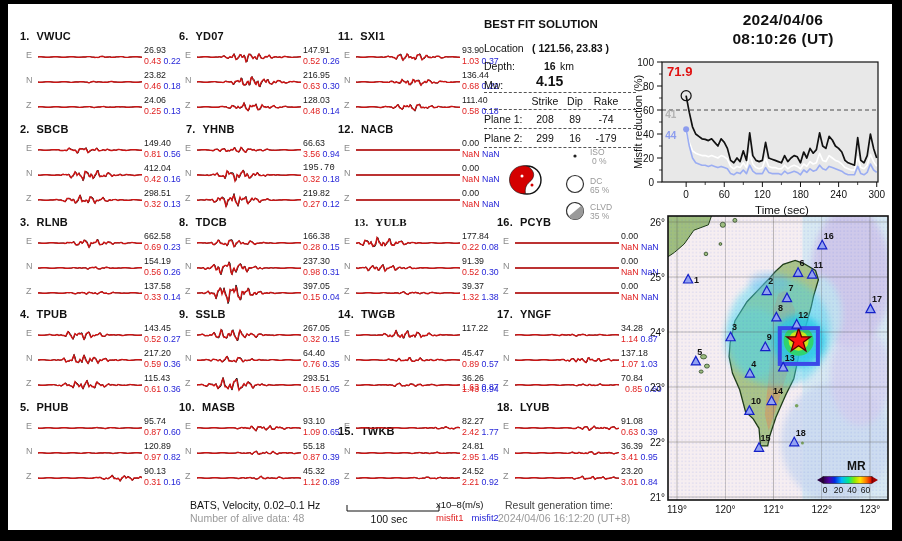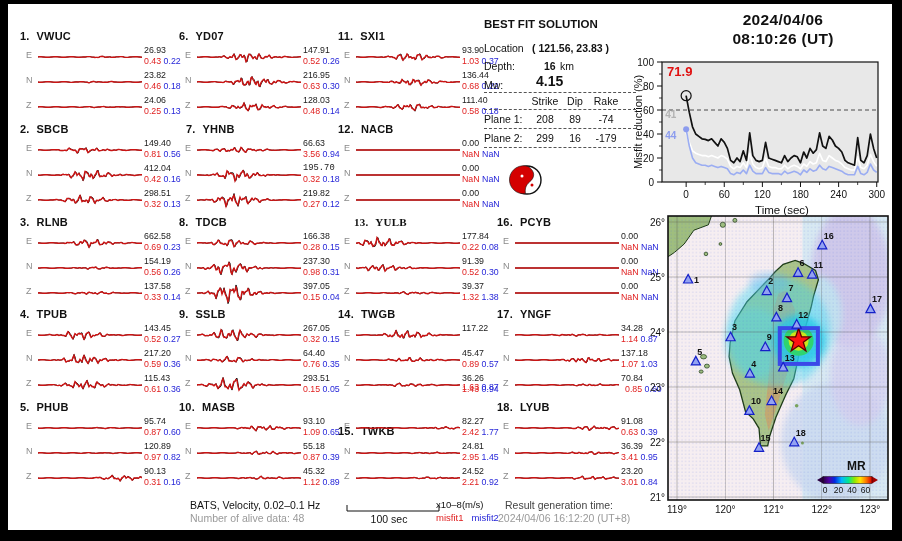--- a/index.html
+++ b/index.html
@@ -492,20 +492,36 @@
     <span class="abs bf-val" style="left:104px;top:114px;width:36px;text-align:center">-179</span>
     <div class="abs dash" style="left:0;top:129px;width:152px"></div>
 
     <svg class="abs" style="left:25px;top:144px" width="36" height="36">
       <circle cx="18" cy="18" r="14" fill="#ffffff" stroke="#111" stroke-width="1.4"></circle>
       <path d="M 19.5,4.7 C 27,10 25.5,16 20.5,20 C 16.5,23.4 15.8,27.5 16.5,31.6 A 14,14 0 1 1 19.5,4.7 Z" fill="#d40000" stroke="#111" stroke-width="0.6"></path>
       <circle cx="13" cy="14" r="1.5" fill="#ffffff"></circle>
       <circle cx="23" cy="23" r="1.5" fill="#d40000"></circle>
     </svg>
 
+    <div class="abs" style="left:80px;top:130px;width:80px;height:80px">
+      <svg class="abs" style="left:0;top:3px" width="22" height="78">
+        <circle cx="11" cy="5" r="1.6" fill="#222"></circle>
+        <circle cx="11" cy="33" r="8.5" fill="#ffffff" stroke="#333" stroke-width="1.2"></circle>
+        <g transform="rotate(-40 11 60)">
+          <circle cx="11" cy="60" r="8.5" fill="#ffffff" stroke="#333" stroke-width="1.2"></circle>
+          <path d="M 2.5,60 A 8.5,8.5 0 0 0 19.5,60 Z" fill="#9a9a9a"></path>
+        </g>
+      </svg>
+      <span class="abs small grey" style="left:26px;top:0">ISO</span>
+      <span class="abs small grey" style="left:28px;top:9px">0 %</span>
+      <span class="abs small grey" style="left:26px;top:29px">DC</span>
+      <span class="abs small grey" style="left:26px;top:38px">65 %</span>
+      <span class="abs small grey" style="left:26px;top:55px">CLVD</span>
+      <span class="abs small grey" style="left:26px;top:64px">35 %</span>
+    </div>
   </div>
 
   <div class="abs title-dt" style="left:655px;top:6px;width:240px">
     <div>2024/04/06</div>
     <div>08:10:26  (UT)</div>
   </div>
 
   <svg id="mrchart" class="abs" style="left:624px;top:46px" width="266" height="172">
       <rect x="30" y="12" width="216" height="120" fill="#e8e8e8"></rect>
       <line x1="25" y1="132" x2="30" y2="132" stroke="#111" stroke-width="1"></line>

